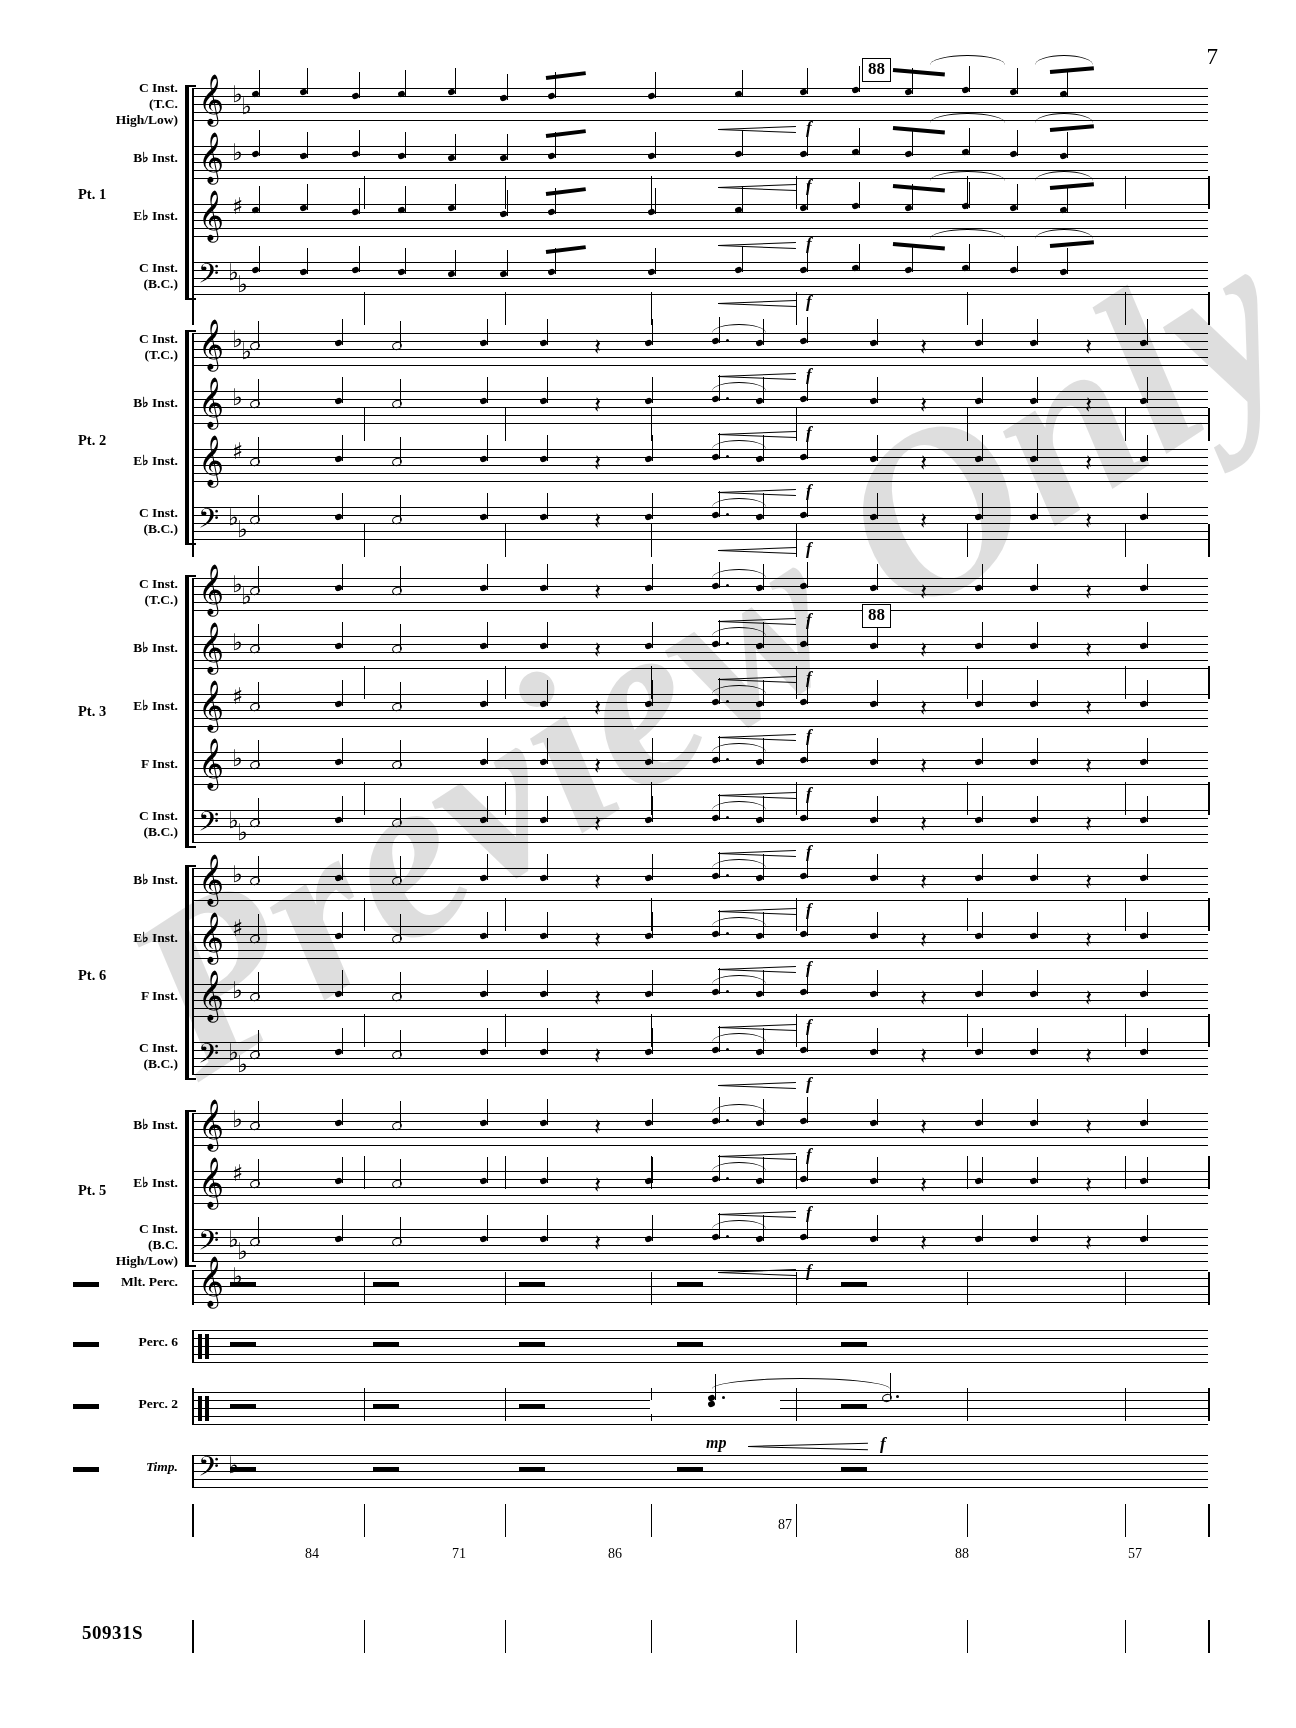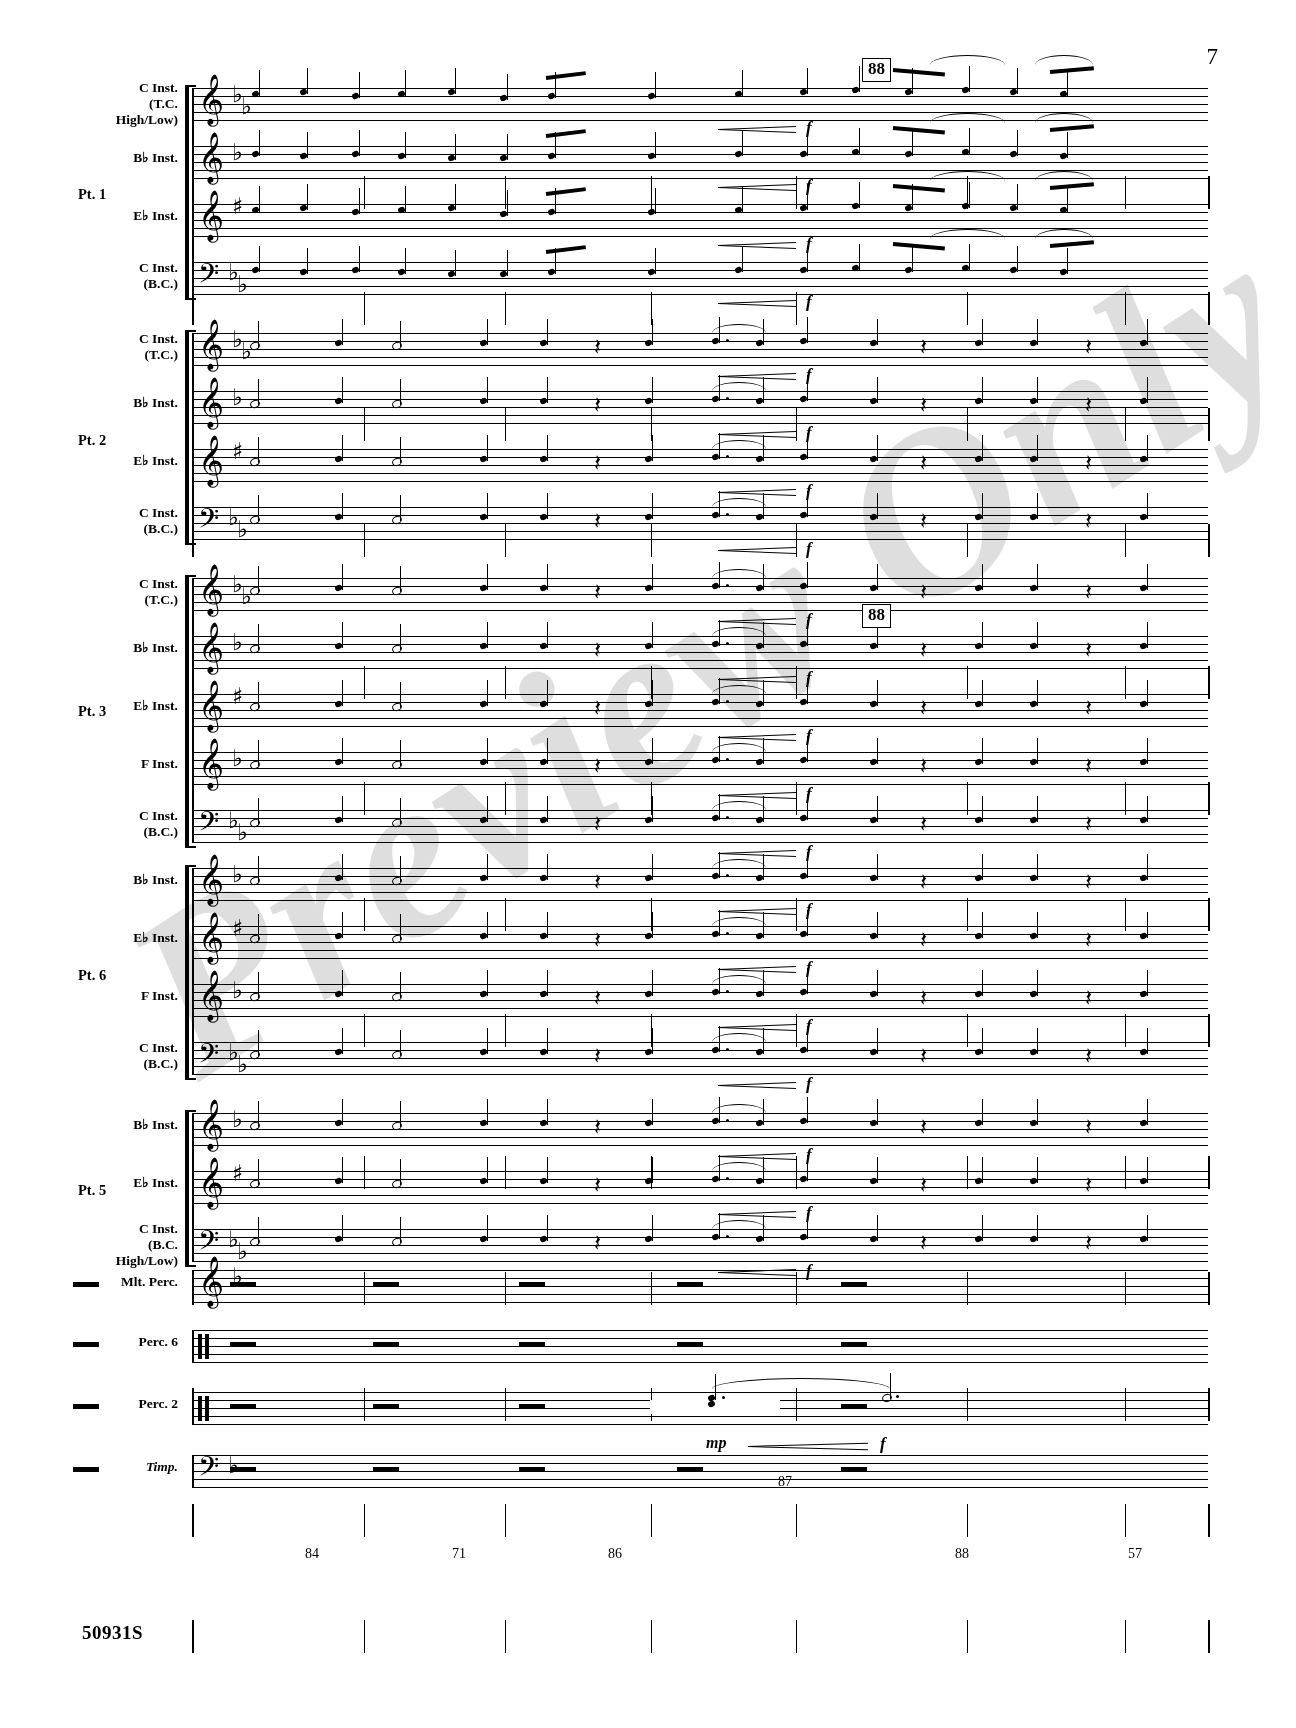--- a/index.html
+++ b/index.html
@@ -1467,16 +1467,16 @@
     <div style="position: absolute; left: 748px; top: 1442px; width: 120px; height: 8px;">
       <div style="position: absolute; left: 0px; top: 4px; width: 100%; height: 1px; background: rgb(0, 0, 0); transform: rotate(-1.6deg); transform-origin: left center;"></div>
       <div style="position: absolute; left: 0px; top: 4px; width: 100%; height: 1px; background: rgb(0, 0, 0); transform: rotate(1.6deg); transform-origin: left center;"></div>
     </div>
     <div class="dyn" style="left: 880px; top: 1434px;">f</div>
     <div class="rehearsal" style="left: 862px; top: 58px;">88</div>
     <div class="rehearsal" style="left: 862px; top: 604px;">88</div>
     <div class="measure-num" style="left: 305px; top: 1546px;">84</div>
     <div class="measure-num" style="left: 452px; top: 1546px;">71</div>
     <div class="measure-num" style="left: 608px; top: 1546px;">86</div>
-    <div class="measure-num" style="left: 778px; top: 1474px;">87</div>
+    <div class="measure-num" style="left: 778px; top: 1517px;">87</div>
     <div class="measure-num" style="left: 955px; top: 1546px;">88</div>
     <div class="measure-num" style="left: 1128px; top: 1546px;">57</div>
   </div>
 
 </body></html>

